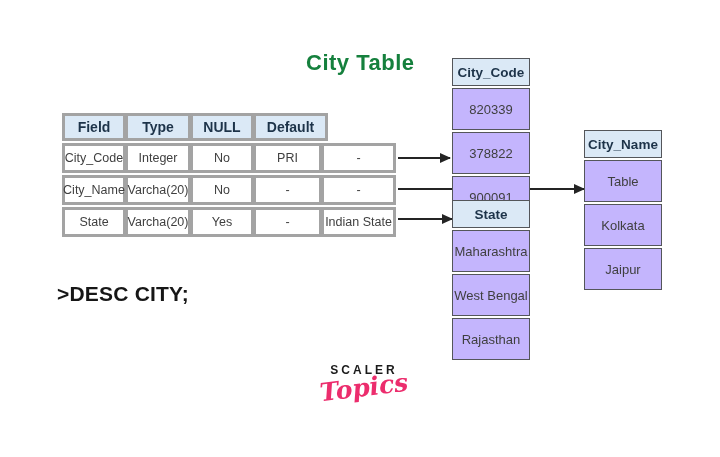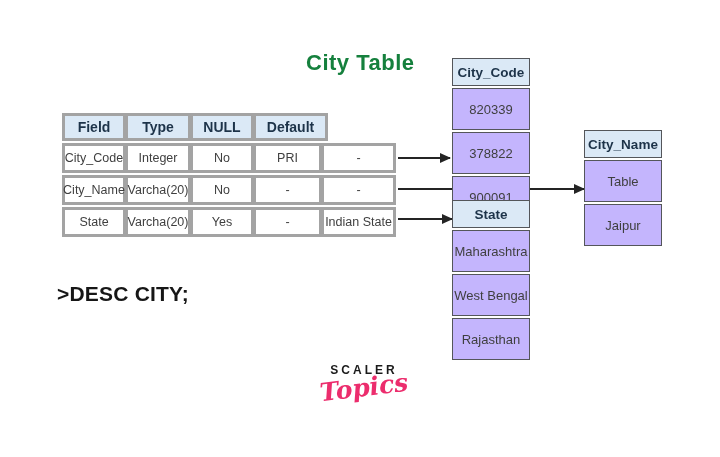--- a/index.html
+++ b/index.html
@@ -112,20 +112,21 @@
   <div class="vt vt-state">
     <div class="vt-box vt-head">State</div>
     <div class="vt-box">Maharashtra</div>
     <div class="vt-box">West Bengal</div>
     <div class="vt-box">Rajasthan</div>
   </div>
 
   <div class="vt vt-cityname">
     <div class="vt-box vt-head">City_Name</div>
     <div class="vt-box">Table</div>
+    <div class="vt-box">Kolkata</div>
     <div class="vt-box">Jaipur</div>
   </div>
 
   <div class="logo">
     <span class="logo-scaler">SCALER</span>
     <span class="logo-topics">Topics</span>
   </div>
 
 </div>
 

